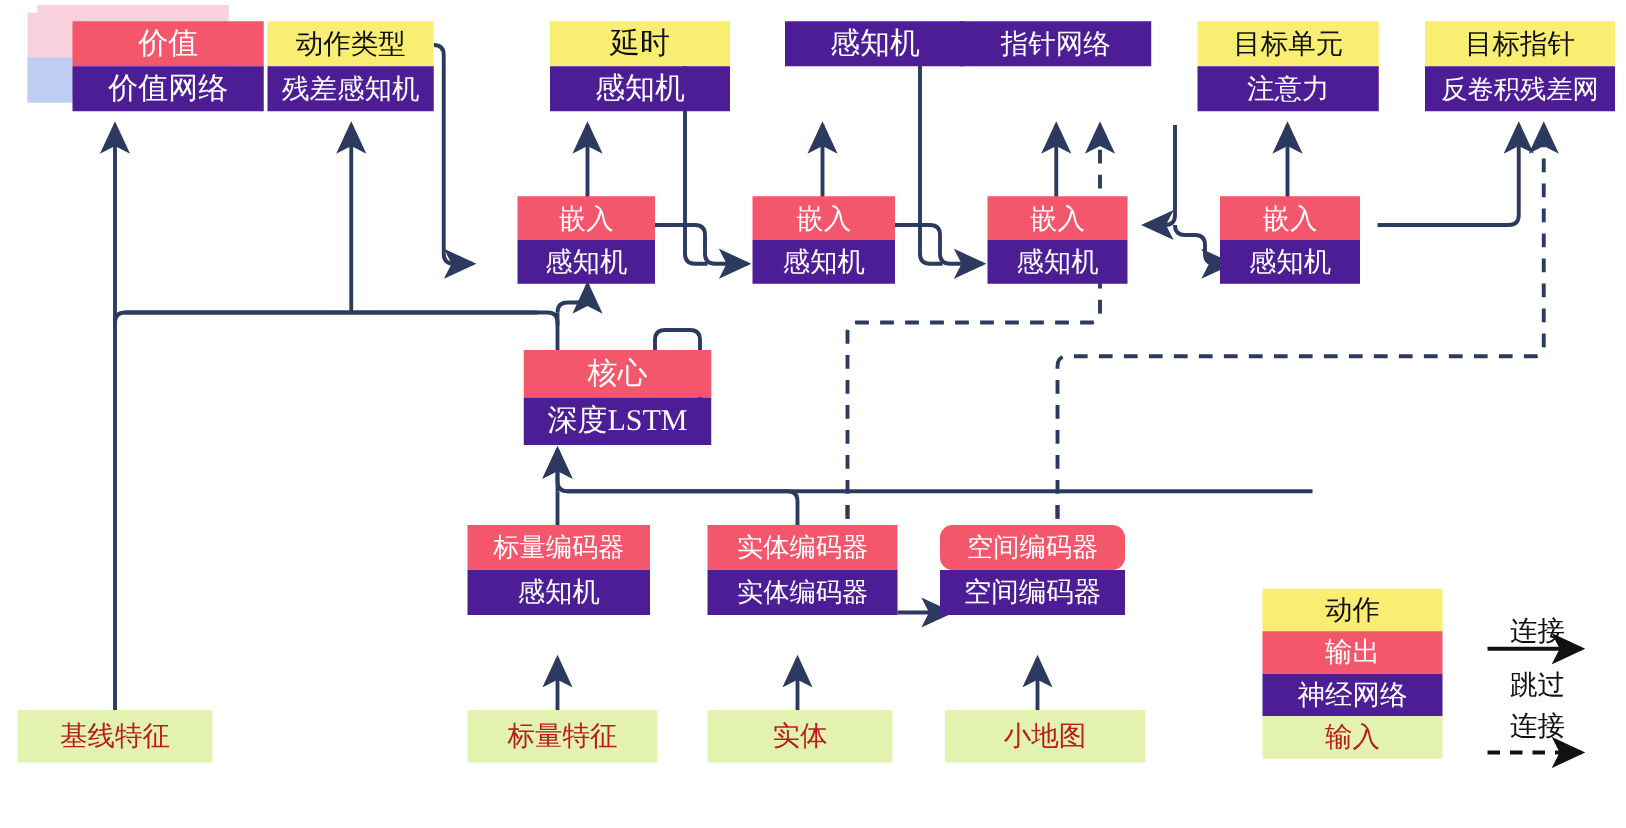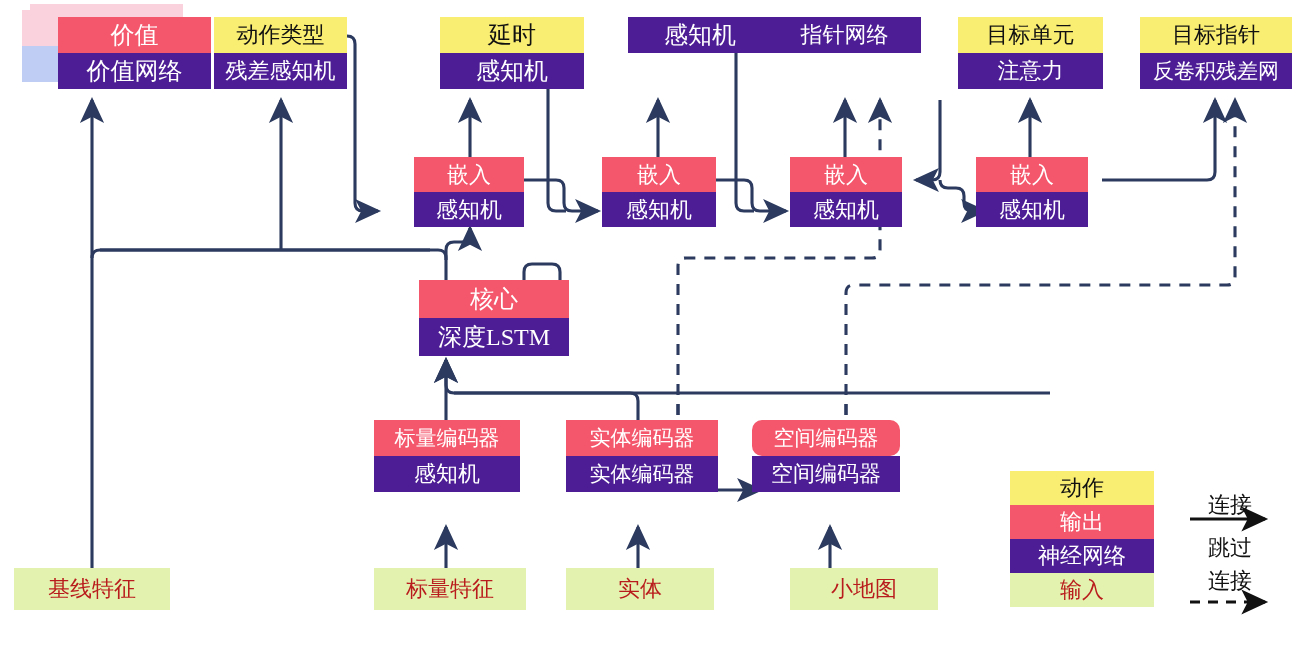--- a/index.html
+++ b/index.html
@@ -176,21 +176,21 @@
 
   <div class="node" style="left:14px;top:568px;width:156px;height:42px;">
     <div class="cell c-input fs22" style="height:42px;">基线特征</div>
   </div>
   <div class="node" style="left:374px;top:568px;width:152px;height:42px;">
     <div class="cell c-input fs22" style="height:42px;">标量特征</div>
   </div>
   <div class="node" style="left:566px;top:568px;width:148px;height:42px;">
     <div class="cell c-input fs22" style="height:42px;">实体</div>
   </div>
-  <div class="node" style="left:790px;top:568px;width:148px;height:42px;">
+  <div class="node" style="left:756px;top:568px;width:160px;height:42px;">
     <div class="cell c-input fs22" style="height:42px;">小地图</div>
   </div>
 
   <div class="legend" style="left:1010px;top:471px;width:144px;height:136px;">
     <div class="cell c-action fs22">动作</div>
     <div class="cell c-output fs22">输出</div>
     <div class="cell c-nn fs22">神经网络</div>
     <div class="cell c-input fs22">输入</div>
   </div>
 

